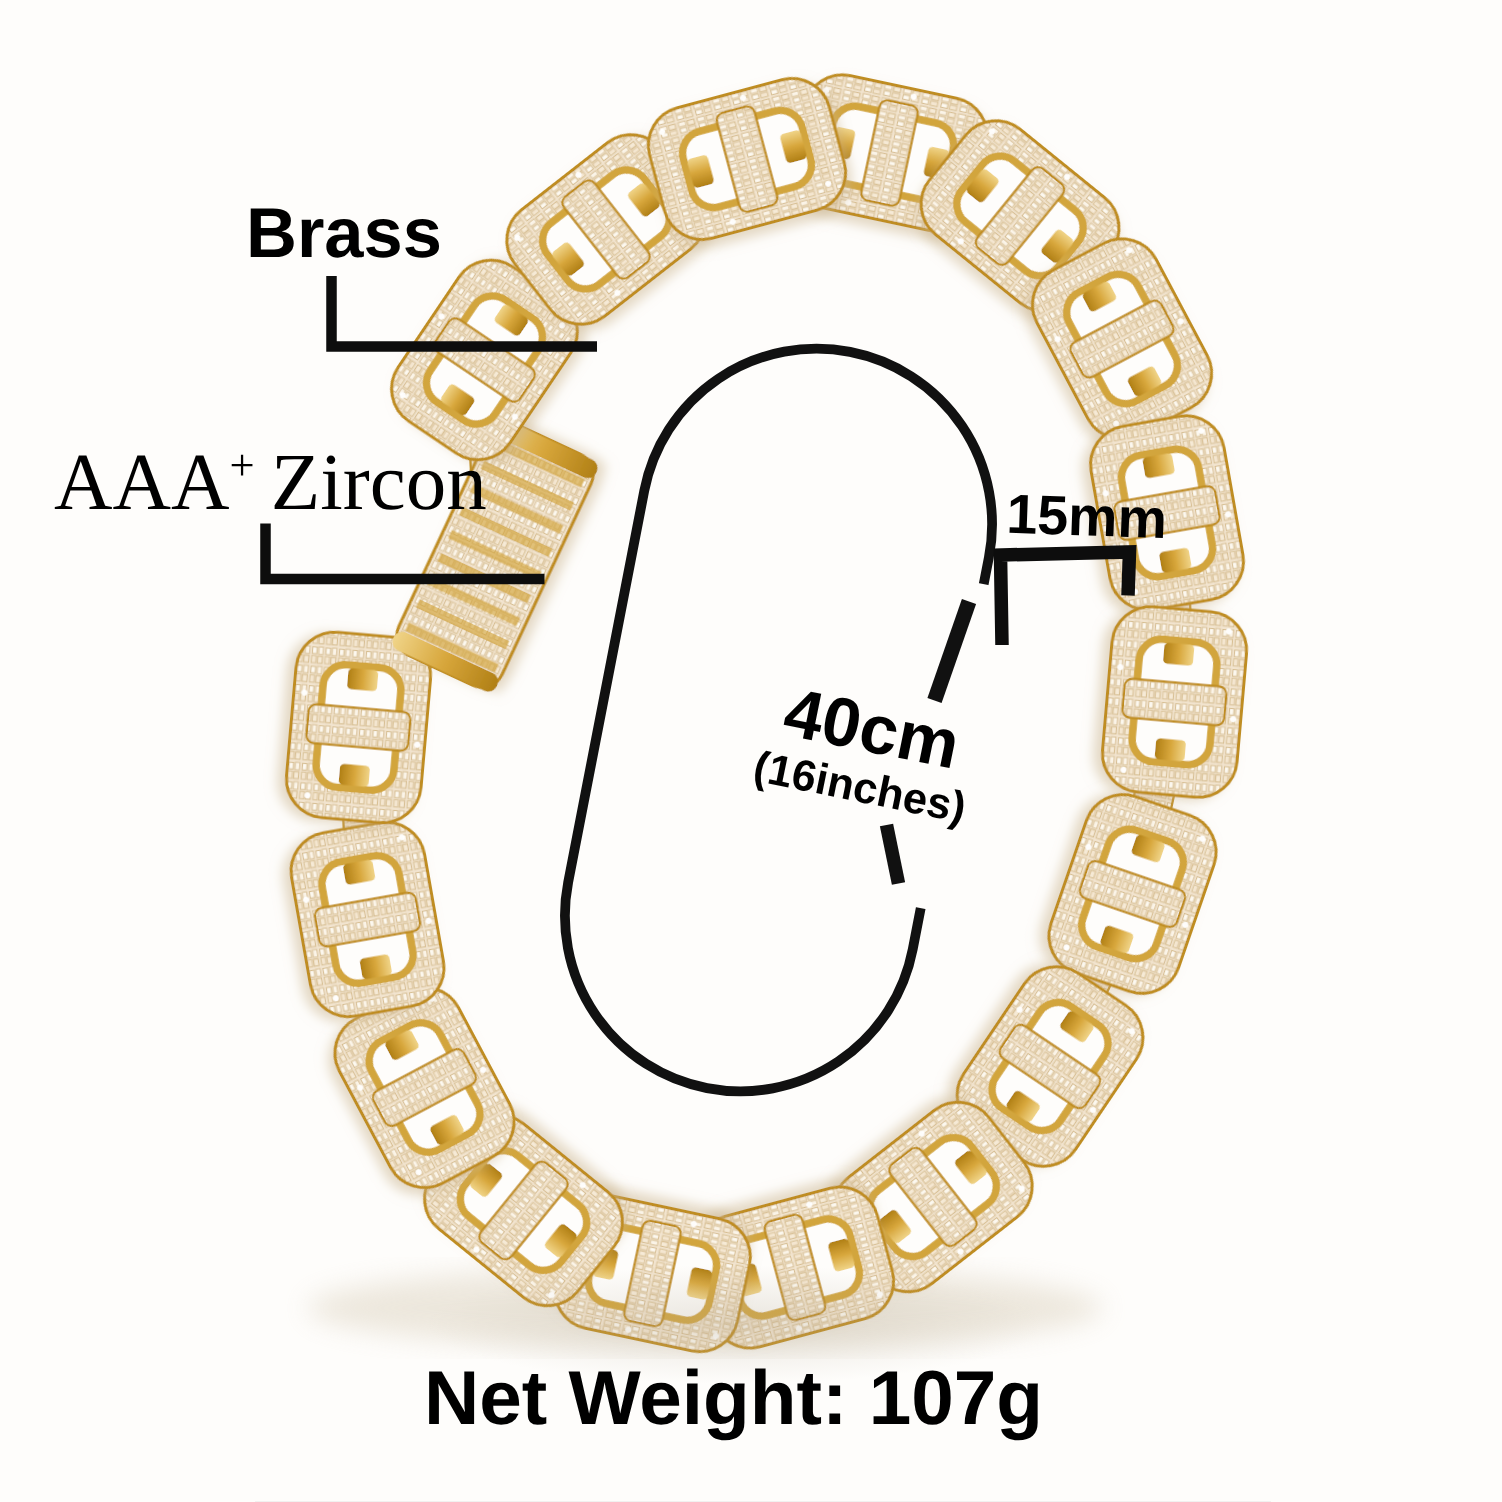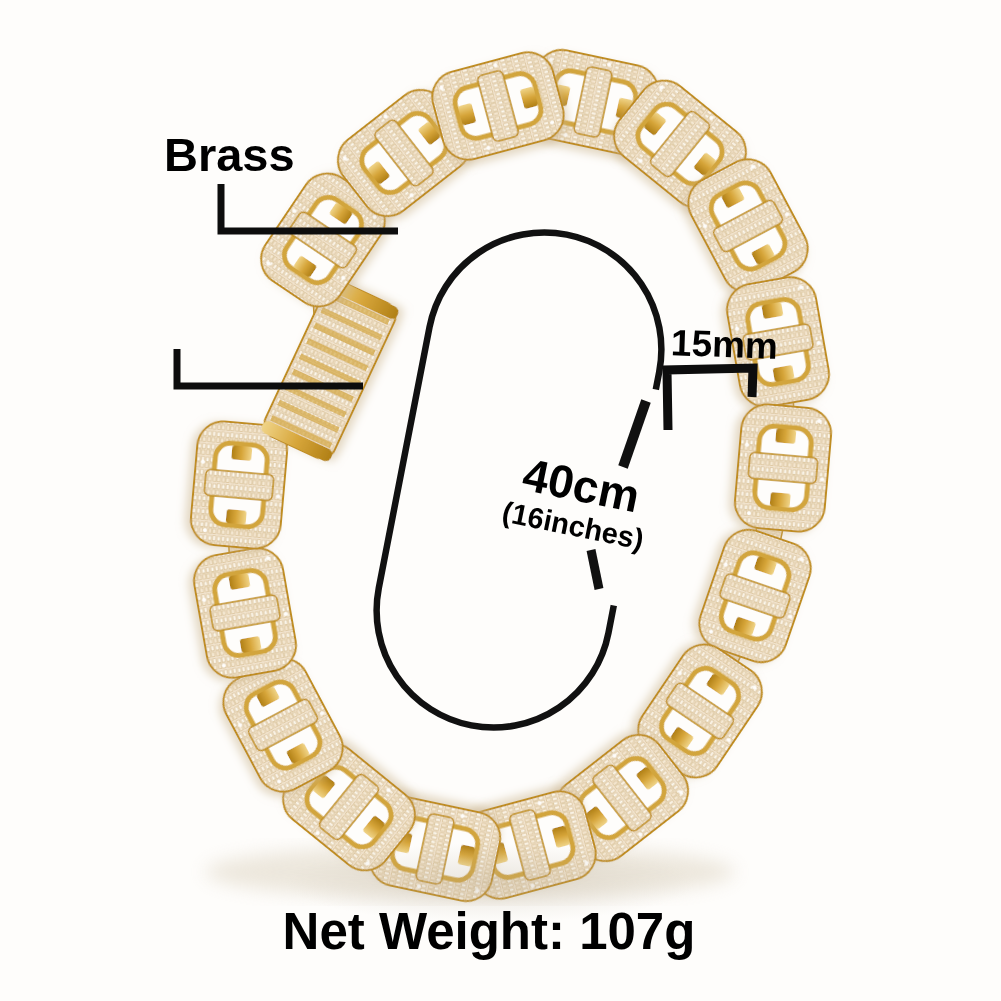--- a/index.html
+++ b/index.html
@@ -315,20 +315,23 @@
     </g>
     <line x1="646" y1="401" x2="623" y2="467" stroke="#111111" stroke-width="10"></line>
     <line x1="591" y1="550" x2="599" y2="589" stroke="#111111" stroke-width="9"></line>
     <polyline points="221,184 221,231 398,231" fill="none" stroke="#0d0d0d" stroke-width="7"></polyline>
     <polyline points="177,349 177,386 363,386" fill="none" stroke="#0d0d0d" stroke-width="7"></polyline>
     <polyline points="668,430 667,370 753,368 752,397" fill="none" stroke="#0d0d0d" stroke-width="9"></polyline>
   </svg>
 
   <div class="label" id="brass-label">Brass</div>
 
+  <div class="label" id="zircon-label">
+    <span>AAA</span><sup>+</sup><span class="word">Zircon</span>
+  </div>
 
   <div class="label" id="mm-label">15mm</div>
 
   <div class="label" id="len-label">
     <div class="big">40cm</div>
     <div class="small">(16inches)</div>
   </div>
 
   <div class="label" id="weight-label">Net Weight: 107g</div>
 </div>

